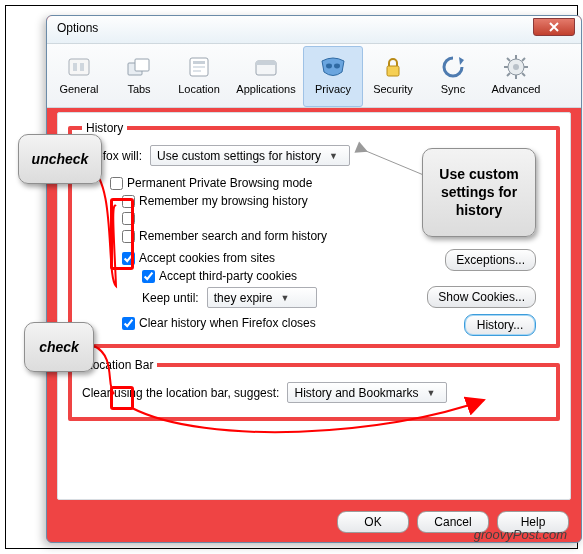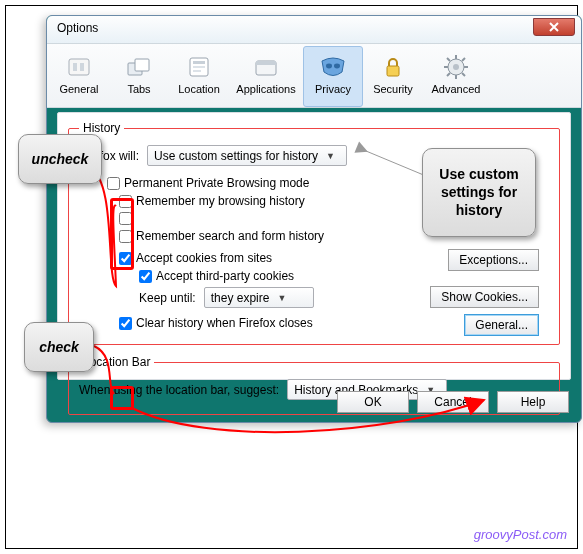--- a/index.html
+++ b/index.html
@@ -11,28 +11,28 @@
     background:#fff;
     position:relative;
     color:#000;
   }
   .outer {
     position:absolute; left:5px; top:5px; width:573px; height:544px;
     border:1px solid #000;
   }
   .watermark {
     position:absolute; right:10px; bottom:6px;
-    color:#8b5cf6; font-size:13px; font-style:italic;
+    color:#404040; font-size:13px; font-style:italic;
     z-index:60;
   }
   
   .window {
-    position:absolute; left:40px; top:9px; width:536px; height:408px;
+    position:absolute; left:40px; top:9px; width:536px; height:528px;
     border:1px solid #6b8ba8; border-radius:6px;
-    background:#0f766e;
+    background:#ef4444;
     box-shadow: -3px 3px 8px rgba(0,0,0,0.25);
   }
   .titlebar {
     height:28px;
     background: linear-gradient(#fdfefe, #e9f1f7);
     border-bottom:1px solid #cfd8de;
     border-radius:5px 5px 0 0;
     position:relative;
   }
   .titlebar .title {
@@ -72,21 +72,21 @@
   .tab .tlabel { font-size:11px; color:#000; }
   .tab svg { display:block; }
   
   .content {
     position:absolute; left:10px; right:10px; top:96px; bottom:42px;
     border:1px solid #d8dde2; border-radius:2px;
     background:#fff;
     padding:8px 10px 4px 10px;
   }
   fieldset {
-    border:1px solid #ef4444;
+    border:4px solid #ef4444;
     border-radius:2px;
     margin:0 0 10px 0;
     padding:6px 10px 10px 10px;
   }
   legend { padding:0 4px; color:#000; font-size:12px; }
   .row { margin:4px 0; display:flex; align-items:center; }
   .row.indent1 { margin-left:20px;padding-left:8px; }
   .row.indent2 { margin-left:40px; }
   .lbl { margin-left:4px; }
   input[type=checkbox] {
@@ -99,21 +99,21 @@
     background:linear-gradient(#fff,#eef1f4);
     padding:0 4px 0 6px;
     border-radius:2px;
     font-size:12px;
   }
   .select .arrow { margin-left:8px; font-size:9px; color:#444; }
   .btn {
     display:inline-flex; align-items:center; justify-content:center;
     height:22px; min-width:72px;
     border:1px solid #9c9c9c;
-    border-radius:0;
+    border-radius:9px;
     background:linear-gradient(#fefefe,#e7e9ec);
     padding:0 10px; font-size:12px;
   }
   .btn.hl { border:1px solid #3c9cdb; box-shadow:0 0 0 1px #a5d6f5 inset; }
   .right { position:absolute; right:10px; }
   .btnrow {
     position:absolute; left:0; right:0; bottom:0; height:40px;
     display:flex; justify-content:flex-end; align-items:center;
     gap:8px; padding-right:12px;
   }
@@ -197,20 +197,29 @@
         <div class="tlabel">Privacy</div>
       </div>
       <div class="tab">
         <div class="ticon">
             <svg width="28" height="28">
               <rect x="8" y="13" width="12" height="10" rx="1.5" fill="#f5cf54" stroke="#b88a17"></rect>
               <path d="M10 13 v-3 a4 4 0 0 1 8 0 v3" fill="none" stroke="#b88a17" stroke-width="2"></path>
             </svg>
           </div>
         <div class="tlabel">Security</div>
+      </div>
+      <div class="tab">
+        <div class="ticon">
+            <svg width="28" height="28">
+              <path d="M14 5 a9 9 0 1 0 9 9" fill="none" stroke="#4e7bb0" stroke-width="3"></path>
+              <path d="M20 4 l5 3 -4 5 z" fill="#4e7bb0"></path>
+            </svg>
+          </div>
+        <div class="tlabel">Sync</div>
       </div>
       <div class="tab adv">
         <div class="ticon">
             <svg width="28" height="28">
               <circle cx="14" cy="14" r="8" fill="#e8ecef" stroke="#8c96a0"></circle>
               <circle cx="14" cy="14" r="3" fill="#b9c1c9"></circle>
               <g stroke="#8c96a0" stroke-width="2">
                 <line x1="14" y1="2" x2="14" y2="6"></line>
                 <line x1="14" y1="22" x2="14" y2="26"></line>
                 <line x1="2" y1="14" x2="6" y2="14"></line>
@@ -279,29 +288,29 @@
           </div>
           <div class="btn right" style="top:-1px">
             <span>Show Cookies...</span>
           </div>
         </div>
 
         <div class="row indent2" style="margin-top:8px; position:relative">
           <input type="checkbox" checked="" style="">
           <span class="lbl">Clear history when Firefox closes</span>
           <div class="btn hl right" style="top:-2px">
-            <span>General...</span>
+            <span>History...</span>
           </div>
         </div>
       </fieldset>
 
       <fieldset>
         <legend>Location Bar</legend>
         <div class="row">
-          <span>When using the location bar, suggest:</span>
+          <span>Clear using the location bar, suggest:</span>
           <span style="width:8px"></span>
           <div class="select" style="width:160px">
             <span>History and Bookmarks</span>
             <span class="arrow">▼</span>
           </div>
         </div>
       </fieldset>
     </div>
 
     <div class="btnrow">

